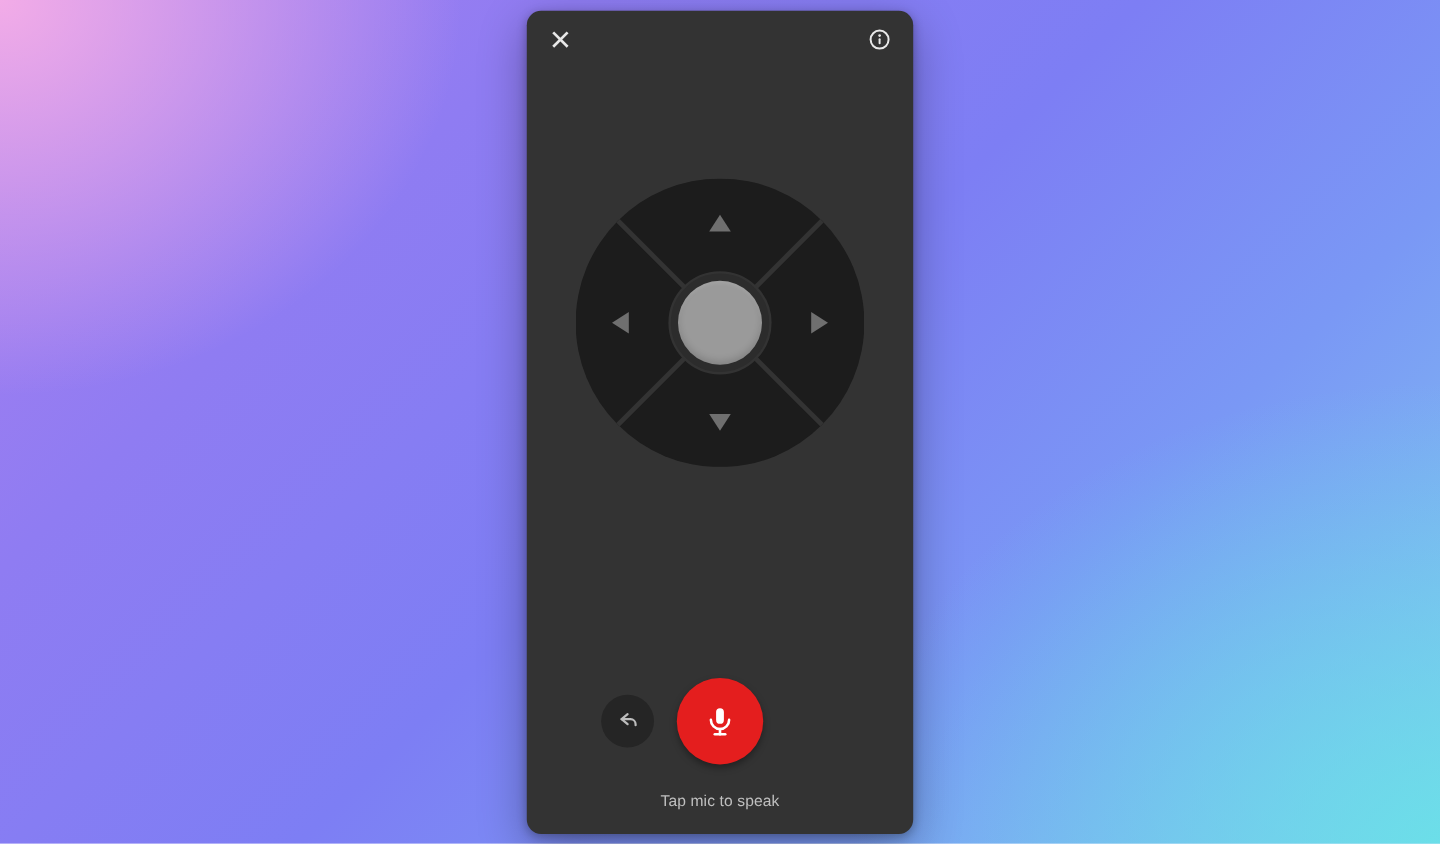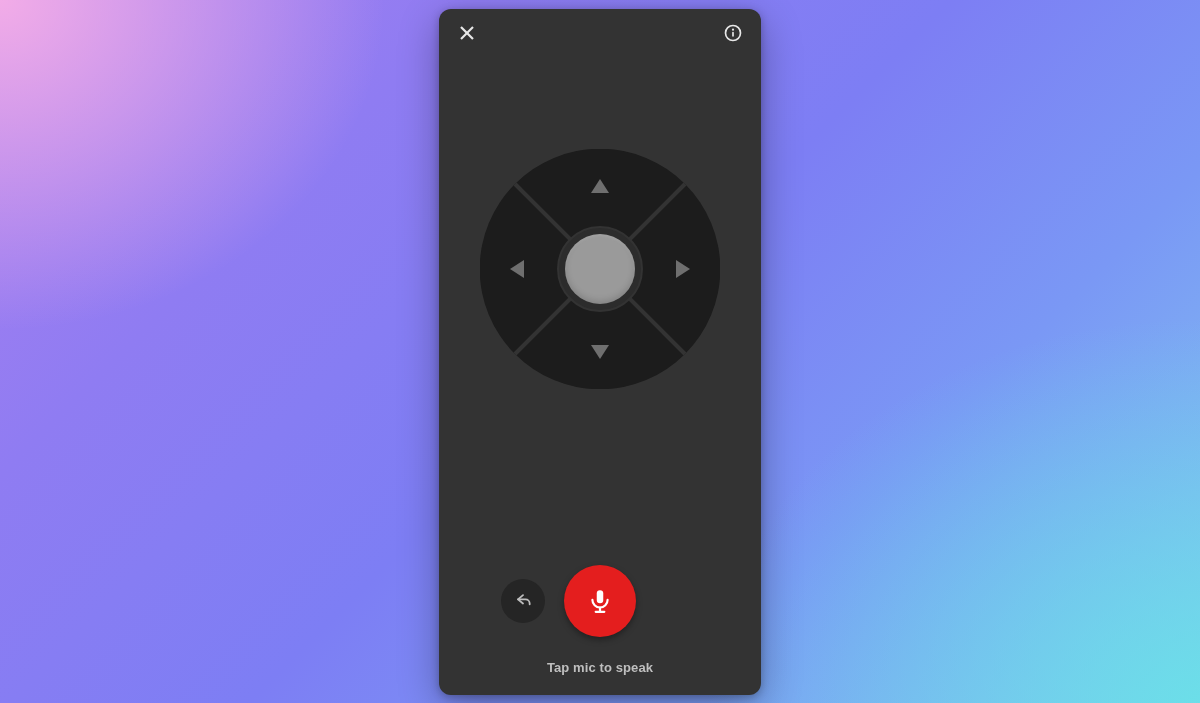--- a/index.html
+++ b/index.html
@@ -21,21 +21,20 @@
   .remote-panel {
     width: 322px;
     height: 686px;
     background: #333333;
     border-radius: 12px;
     box-shadow: 0 12px 40px rgba(0,0,0,0.30), 0 2px 8px rgba(0,0,0,0.25);
     position: relative;
     display: flex;
     flex-direction: column;
     align-items: center;
-    font-weight: bold;
   }
 
   
   .top-bar {
     position: absolute;
     top: 0; left: 0; right: 0;
     height: 48px;
     display: flex;
     align-items: center;
     justify-content: space-between;

